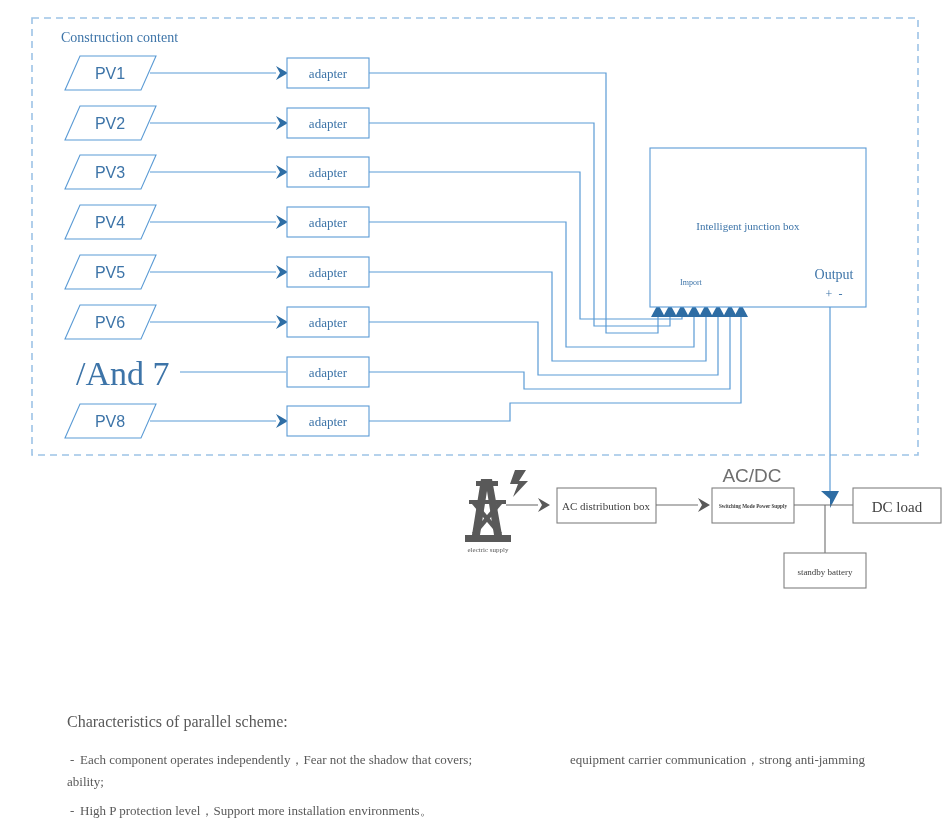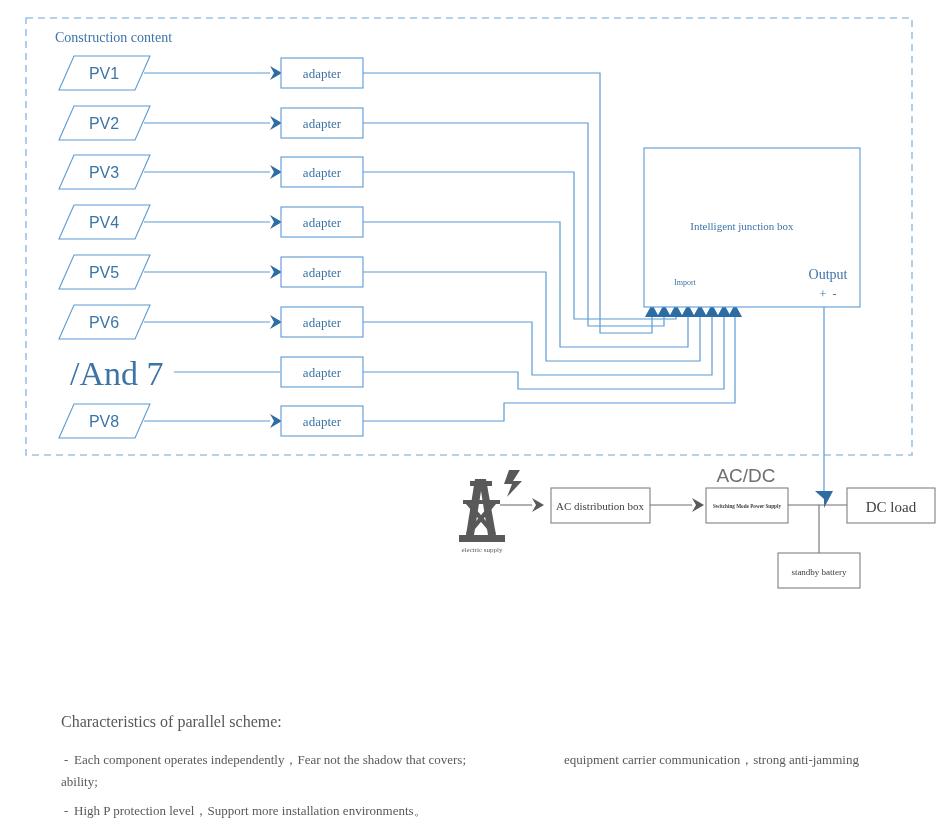--- a/index.html
+++ b/index.html
@@ -9,21 +9,21 @@
   }
   body {
     width: 942px;
     height: 827px;
     position: relative;
     font-family: "Liberation Serif", serif;
     overflow: hidden;
   }
   #diagram-root {
     position: absolute;
-    left: 4px; top: 0;
+    left: 10px; top: 0;
     width: 841px;
     height: 827px;
   }
   svg text { white-space: pre; }
   .t-blue-serif { fill: #3d74a8; font-family: "Liberation Serif", serif; }
   .t-blue-sans  { fill: #3d74a8; font-family: "Liberation Sans", sans-serif; }
   .t-gray-serif { fill: #595959; font-family: "Liberation Serif", serif; }
   .t-gray-sans  { fill: #6f6f6f; font-family: "Liberation Sans", sans-serif; }
   .t-dark-serif { fill: #404040; font-family: "Liberation Serif", serif; }
   .shape-blue   { fill: #ffffff; stroke: #5b9bd5; stroke-width: 1.1; }

